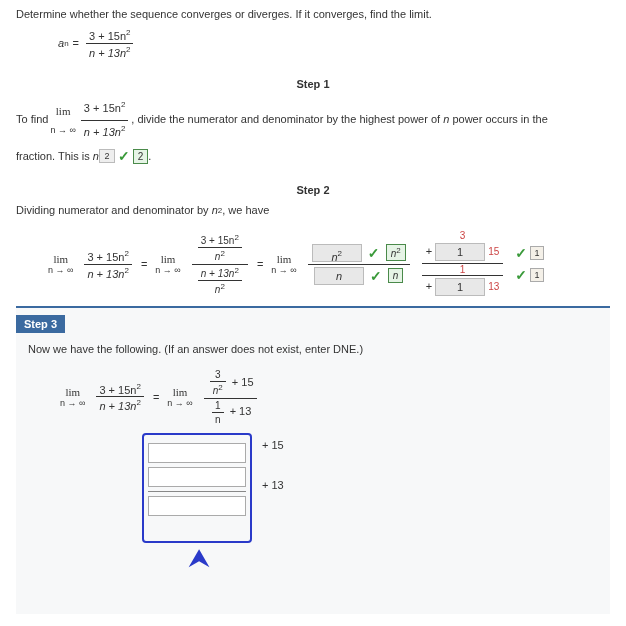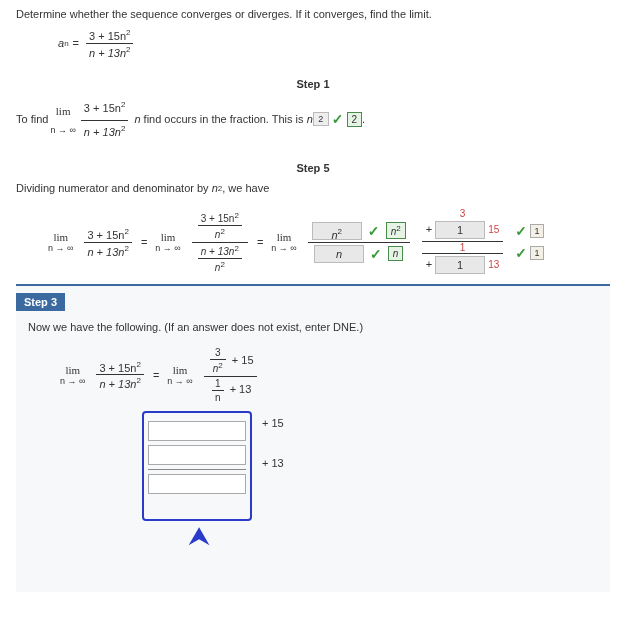--- a/index.html
+++ b/index.html
@@ -130,38 +130,39 @@
   <div class="flex-inline" style="flex-wrap:wrap; line-height:1.8;">
     <span>To find</span>
     <span class="lim-block">
       <span class="top">lim</span>
       <span class="bot">n → ∞</span>
     </span>
     <span class="fraction">
       <span class="num"><span>3 + 15n</span><span class="sup">2</span></span>
       <span class="den"><span class="italic">n + 13n</span><span class="sup">2</span></span>
     </span>
+    <span>, divide the numerator and denominator by the highest power of</span>
     <span>&nbsp;</span>
     <span class="italic">n</span>
     <span>&nbsp;</span>
-    <span>find occurs in the</span>
+    <span>power occurs in the</span>
   </div>
   <div class="flex-inline" style="margin-top:6px;">
     <span>fraction. This is</span>
     <span>&nbsp;</span>
     <span class="italic">n</span>
     <span class="answer-box" style="width:16px;height:14px;text-align:center;line-height:13px;font-size:9px;vertical-align:super;background:#eee;">2</span>
     <span class="check">✓</span>
     <span class="hint-label">2</span>
     <span>.</span>
   </div>
 </div>
 
 <div style="margin-top:20px;">
-  <div class="step-hdr">Step 5</div>
+  <div class="step-hdr">Step 2</div>
   <div class="flex-inline">
     <span>Dividing numerator and denominator by</span>
     <span>&nbsp;</span>
     <span class="italic">n</span>
       <span class="sup">2</span>
     <span>, we have</span>
   </div>
 
   <div class="flex-inline" style="margin:14px 0 0 30px; gap:6px;">
 

